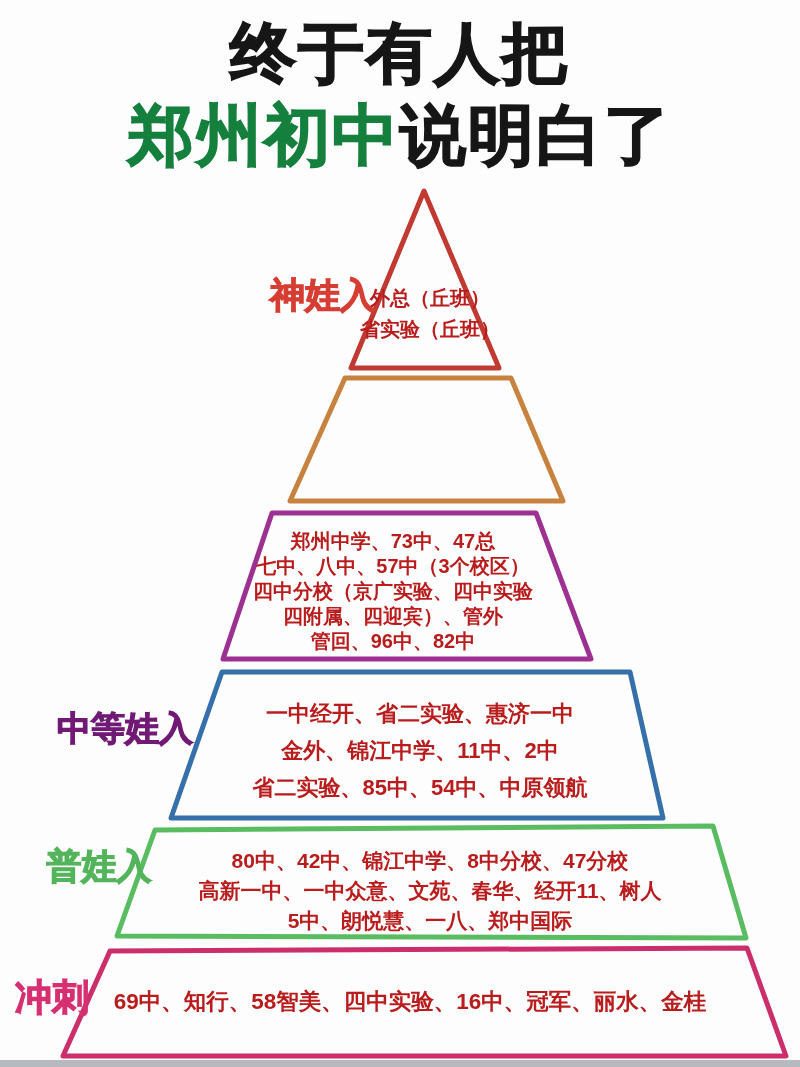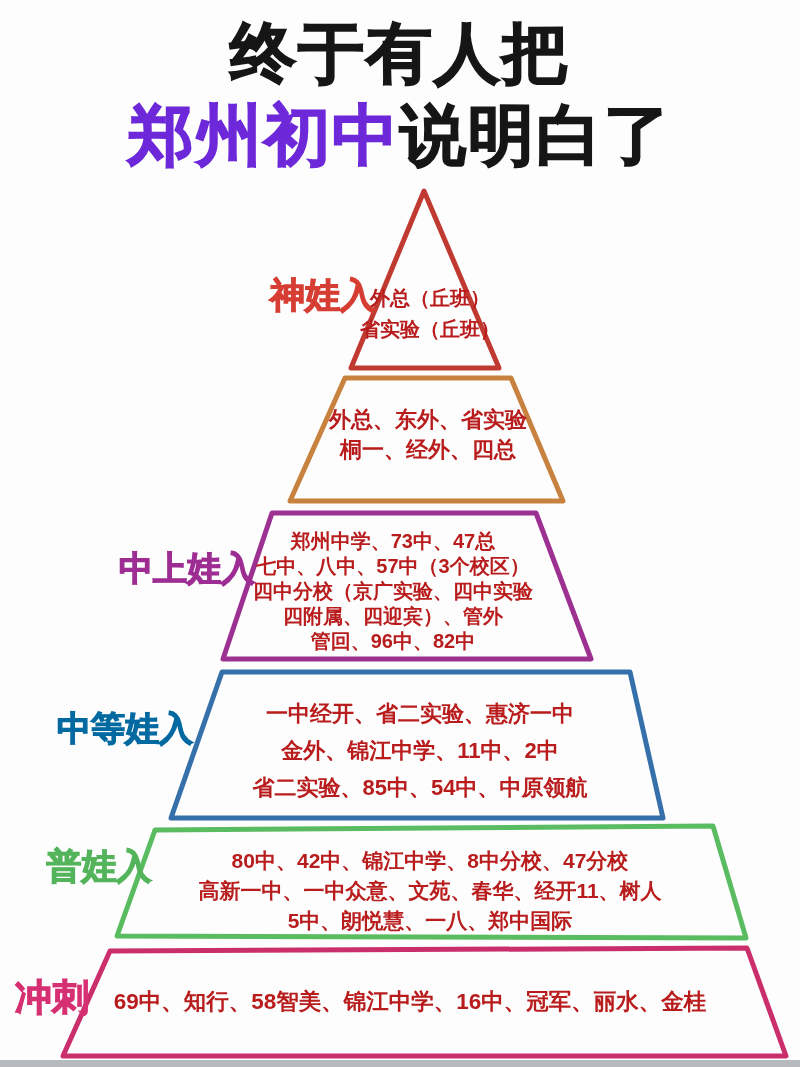--- a/index.html
+++ b/index.html
@@ -75,55 +75,50 @@
     <polygon class="outline" points="272,513 536,513 591,659 223,659" stroke="#9c3191"></polygon>
     <polygon class="outline" points="222,672 630,672 663,818 171,818" stroke="#3570aa"></polygon>
     <polygon class="outline" points="155,830 713,826 746,938 117,936" stroke="#5abc60"></polygon>
     <polygon class="outline" points="110,951 747,948 786,1056 63,1056" stroke="#ca2f6c"></polygon>
     <rect x="0" y="1060" width="800" height="7" fill="#b6babe"></rect>
   </svg>
 
   <div class="title-line title-1">终于有人把</div>
 
   <div class="title-line title-2">
-    <span class="hl" style="color: #6d28d9;">郑州初中</span><span>说明白了</span>
+    <span class="hl" style="color: #15803d;">郑州初中</span><span>说明白了</span>
   </div>
 
   <div class="tier-label tl0" style="color: rgb(214, 61, 51);">神娃入</div>
   <div class="tier-text tt0">
     <div>外总（丘班）</div>
     <div>省实验（丘班）</div>
   </div>
 
-  <div class="tier-text tt1">
-    <div>外总、东外、省实验</div>
-    <div>桐一、经外、四总</div>
-  </div>
 
-  <div class="tier-label tl2" style="color: rgb(158, 45, 147);">中上娃入</div>
   <div class="tier-text tt2">
     <div>郑州中学、73中、47总</div>
     <div>七中、八中、57中（3个校区）</div>
     <div>四中分校（京广实验、四中实验</div>
     <div>四附属、四迎宾）、管外</div>
     <div>管回、96中、82中</div>
   </div>
 
-  <div class="tier-label tl3" style="color: #0369a1;">中等娃入</div>
+  <div class="tier-label tl3" style="color: #701a75;">中等娃入</div>
   <div class="tier-text tt3">
     <div>一中经开、省二实验、惠济一中</div>
     <div>金外、锦江中学、11中、2中</div>
     <div>省二实验、85中、54中、中原领航</div>
   </div>
 
   <div class="tier-label tl4" style="color: rgb(83, 180, 91);">普娃入</div>
   <div class="tier-text tt4">
     <div>80中、42中、锦江中学、8中分校、47分校</div>
     <div>高新一中、一中众意、文苑、春华、经开11、树人</div>
     <div>5中、朗悦慧、一八、郑中国际</div>
   </div>
 
   <div class="tier-label tl5" style="color: rgb(214, 48, 114); text-align: center;">冲刺</div>
   <div class="tier-text tt5">
-    <div>69中、知行、58智美、锦江中学、16中、冠军、丽水、金桂</div>
+    <div>69中、知行、58智美、四中实验、16中、冠军、丽水、金桂</div>
   </div>
 
 </div>
 
 </body></html>

